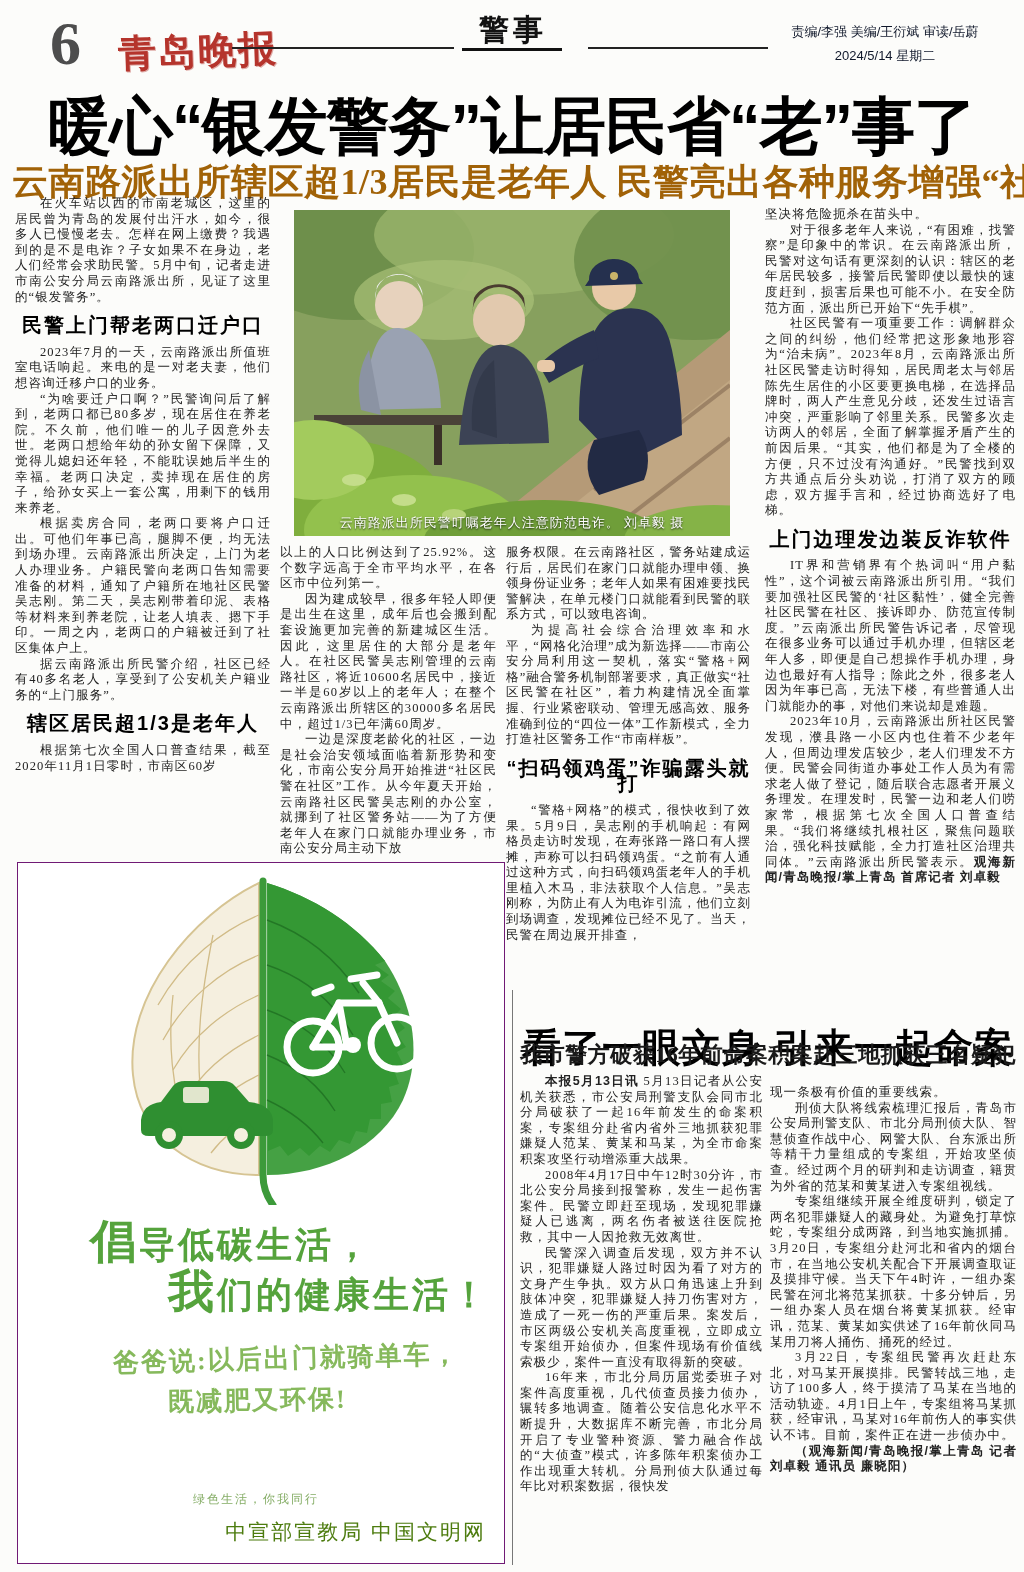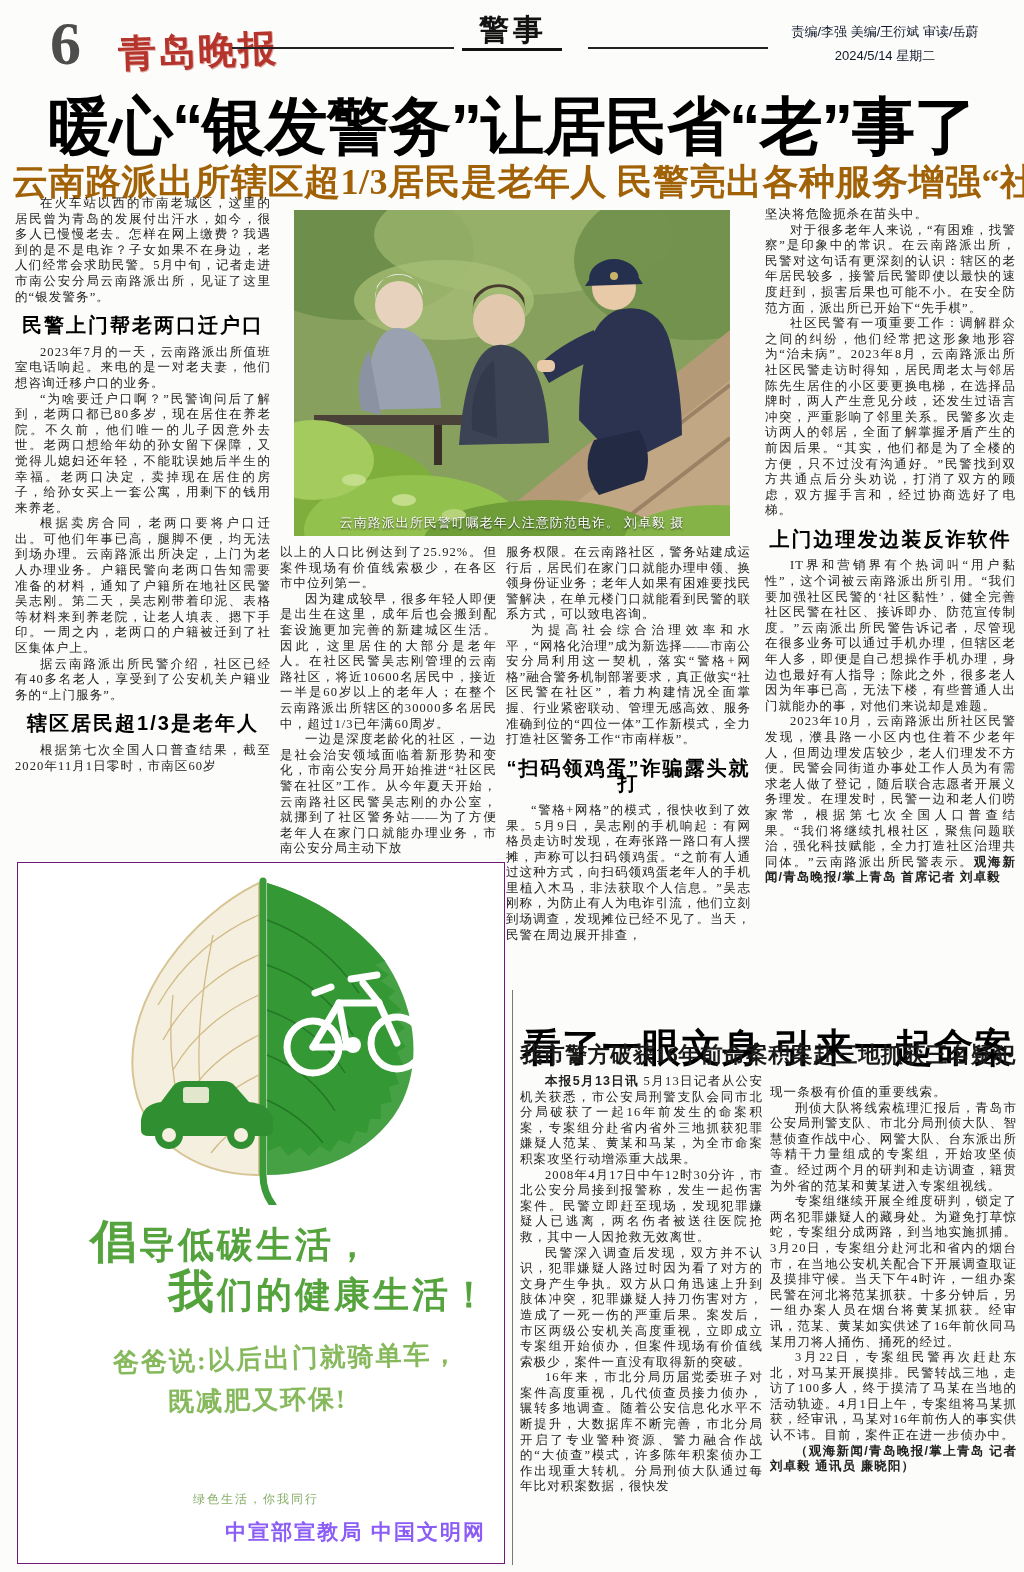--- a/index.html
+++ b/index.html
@@ -48,21 +48,21 @@
   .ad .slogan1{position:absolute;left:72px;top:348px;font-size:36px;font-weight:900;color:#55a33c;
                font-family:"Liberation Sans",sans-serif;letter-spacing:3px;}
   .ad .slogan2{position:absolute;left:150px;top:398px;font-size:36px;font-weight:900;color:#55a33c;
                font-family:"Liberation Sans",sans-serif;letter-spacing:3px;}
   .ad .big{font-size:46px;}
   .ad .hand1{position:absolute;left:95px;top:478px;font-size:26px;color:#86b95c;font-weight:bold;
              transform:rotate(-1.5deg);letter-spacing:2px;}
   .ad .hand2{position:absolute;left:150px;top:520px;font-size:26px;color:#86b95c;font-weight:bold;
              transform:rotate(-1deg);letter-spacing:2px;}
   .ad .tiny{position:absolute;left:175px;top:628px;font-size:12px;color:#85ad66;letter-spacing:2px;}
-  .ad .orgs{position:absolute;right:18px;top:655px;font-size:21px;font-weight:bold;color:#8b5cf6;
+  .ad .orgs{position:absolute;right:18px;top:655px;font-size:21px;font-weight:normal;color:#4d7c0f;
             font-family:"Liberation Sans",sans-serif;letter-spacing:2px;}
   
   .a2rule{position:absolute;left:512px;top:990px;width:1px;height:575px;background:#777;}
   .a2-headline{position:absolute;left:518px;top:990px;width:500px;text-align:center;font-size:39px;
                font-weight:900;color:#000;font-family:"Liberation Sans",sans-serif;letter-spacing:1px;
                white-space:nowrap;margin-top:31px;}
   .a2-subhead{position:absolute;left:518px;top:1040px;width:500px;text-align:center;font-size:22px;
               font-weight:600;color:#1a1a1a;letter-spacing:0.5px;white-space:nowrap;}
   .cA{left:520px;top:1074px;width:243px;}
   .cB{left:770px;top:1074px;width:247px;}
@@ -139,21 +139,21 @@
       <ellipse cx="250" cy="330" rx="120" ry="40" fill="#6f9e39"></ellipse>
       <ellipse cx="420" cy="330" rx="90" ry="35" fill="#85b347"></ellipse>
       <ellipse cx="60" cy="270" rx="12" ry="6" fill="#c4dd8a"></ellipse>
       <ellipse cx="110" cy="290" rx="12" ry="6" fill="#c4dd8a"></ellipse>
       <ellipse cx="160" cy="305" rx="12" ry="6" fill="#b7d379"></ellipse>
     </svg>
     <figcaption>云南路派出所民警叮嘱老年人注意防范电诈。 刘卓毅 摄</figcaption>
   </figure>
 
   <section class="col c2">
-    <p class="noindent">以上的人口比例达到了25.92%。但案件现场有价值线索极少，在各区市中位列第一。</p>
+    <p class="noindent">以上的人口比例达到了25.92%。这个数字远高于全市平均水平，在各区市中位列第一。</p>
     <p>因为建成较早，很多年轻人即便是出生在这里，成年后也会搬到配套设施更加完善的新建城区生活。因此，这里居住的大部分是老年人。在社区民警吴志刚管理的云南路社区，将近10600名居民中，接近一半是60岁以上的老年人；在整个云南路派出所辖区的30000多名居民中，超过1/3已年满60周岁。</p>
     <p>一边是深度老龄化的社区，一边是社会治安领域面临着新形势和变化，市南公安分局开始推进“社区民警在社区”工作。从今年夏天开始，云南路社区民警吴志刚的办公室，就挪到了社区警务站——为了方便老年人在家门口就能办理业务，市南公安分局主动下放</p>
   </section>
 
   <section class="col c3">
     <p class="noindent">服务权限。在云南路社区，警务站建成运行后，居民们在家门口就能办理申领、换领身份证业务；老年人如果有困难要找民警解决，在单元楼门口就能看到民警的联系方式，可以致电咨询。</p>
     <p>为提高社会综合治理效率和水平，“网格化治理”成为新选择——市南公安分局利用这一契机，落实“警格+网格”融合警务机制部署要求，真正做实“社区民警在社区”，着力构建情况全面掌握、行业紧密联动、管理无感高效、服务准确到位的“四位一体”工作新模式，全力打造社区警务工作“市南样板”。</p>
     <h3>“扫码领鸡蛋”诈骗露头就打</h3>
     <p>“警格+网格”的模式，很快收到了效果。5月9日，吴志刚的手机响起：有网格员走访时发现，在寿张路一路口有人摆摊，声称可以扫码领鸡蛋。“之前有人通过这种方式，向扫码领鸡蛋老年人的手机里植入木马，非法获取个人信息。”吴志刚称，为防止有人为电诈引流，他们立刻到场调查，发现摊位已经不见了。当天，民警在周边展开排查，</p>
   </section>

